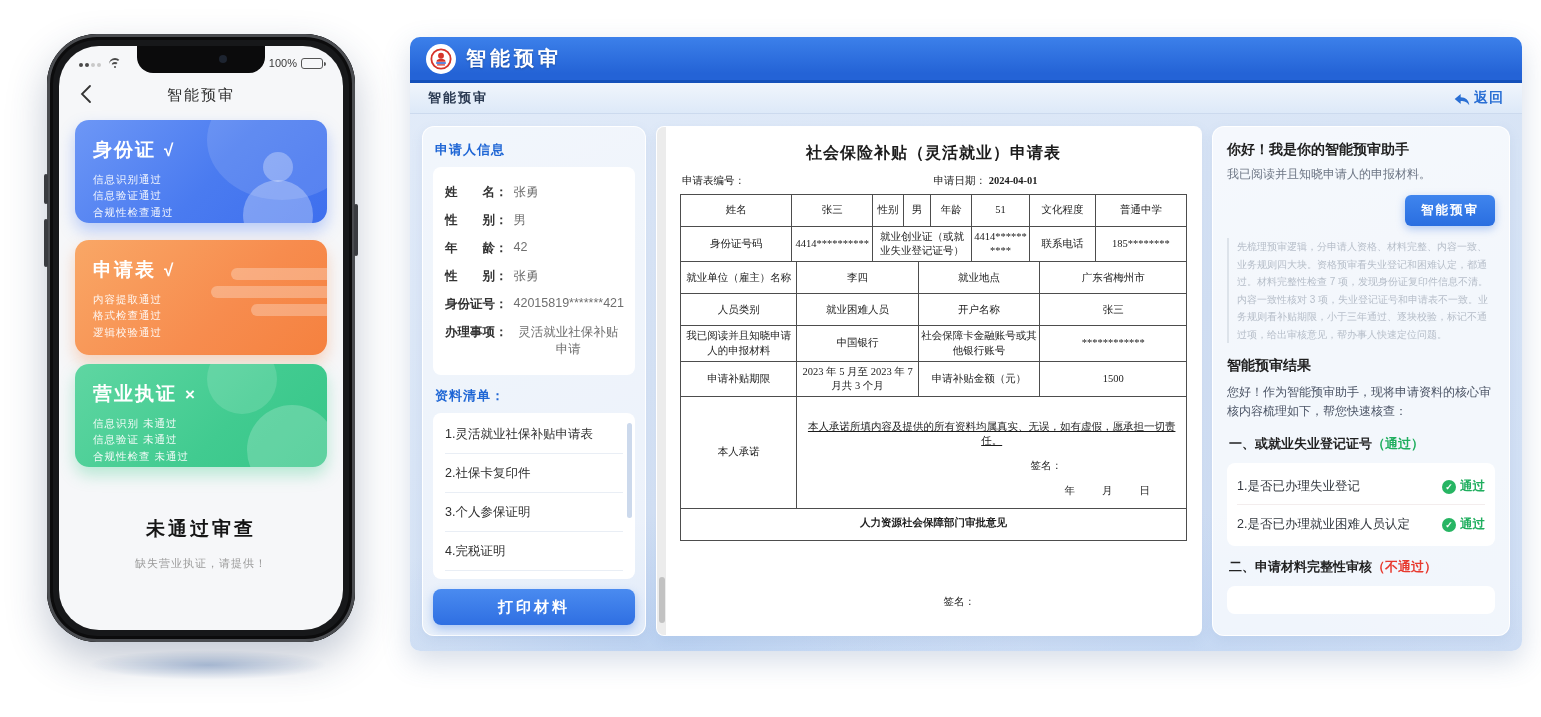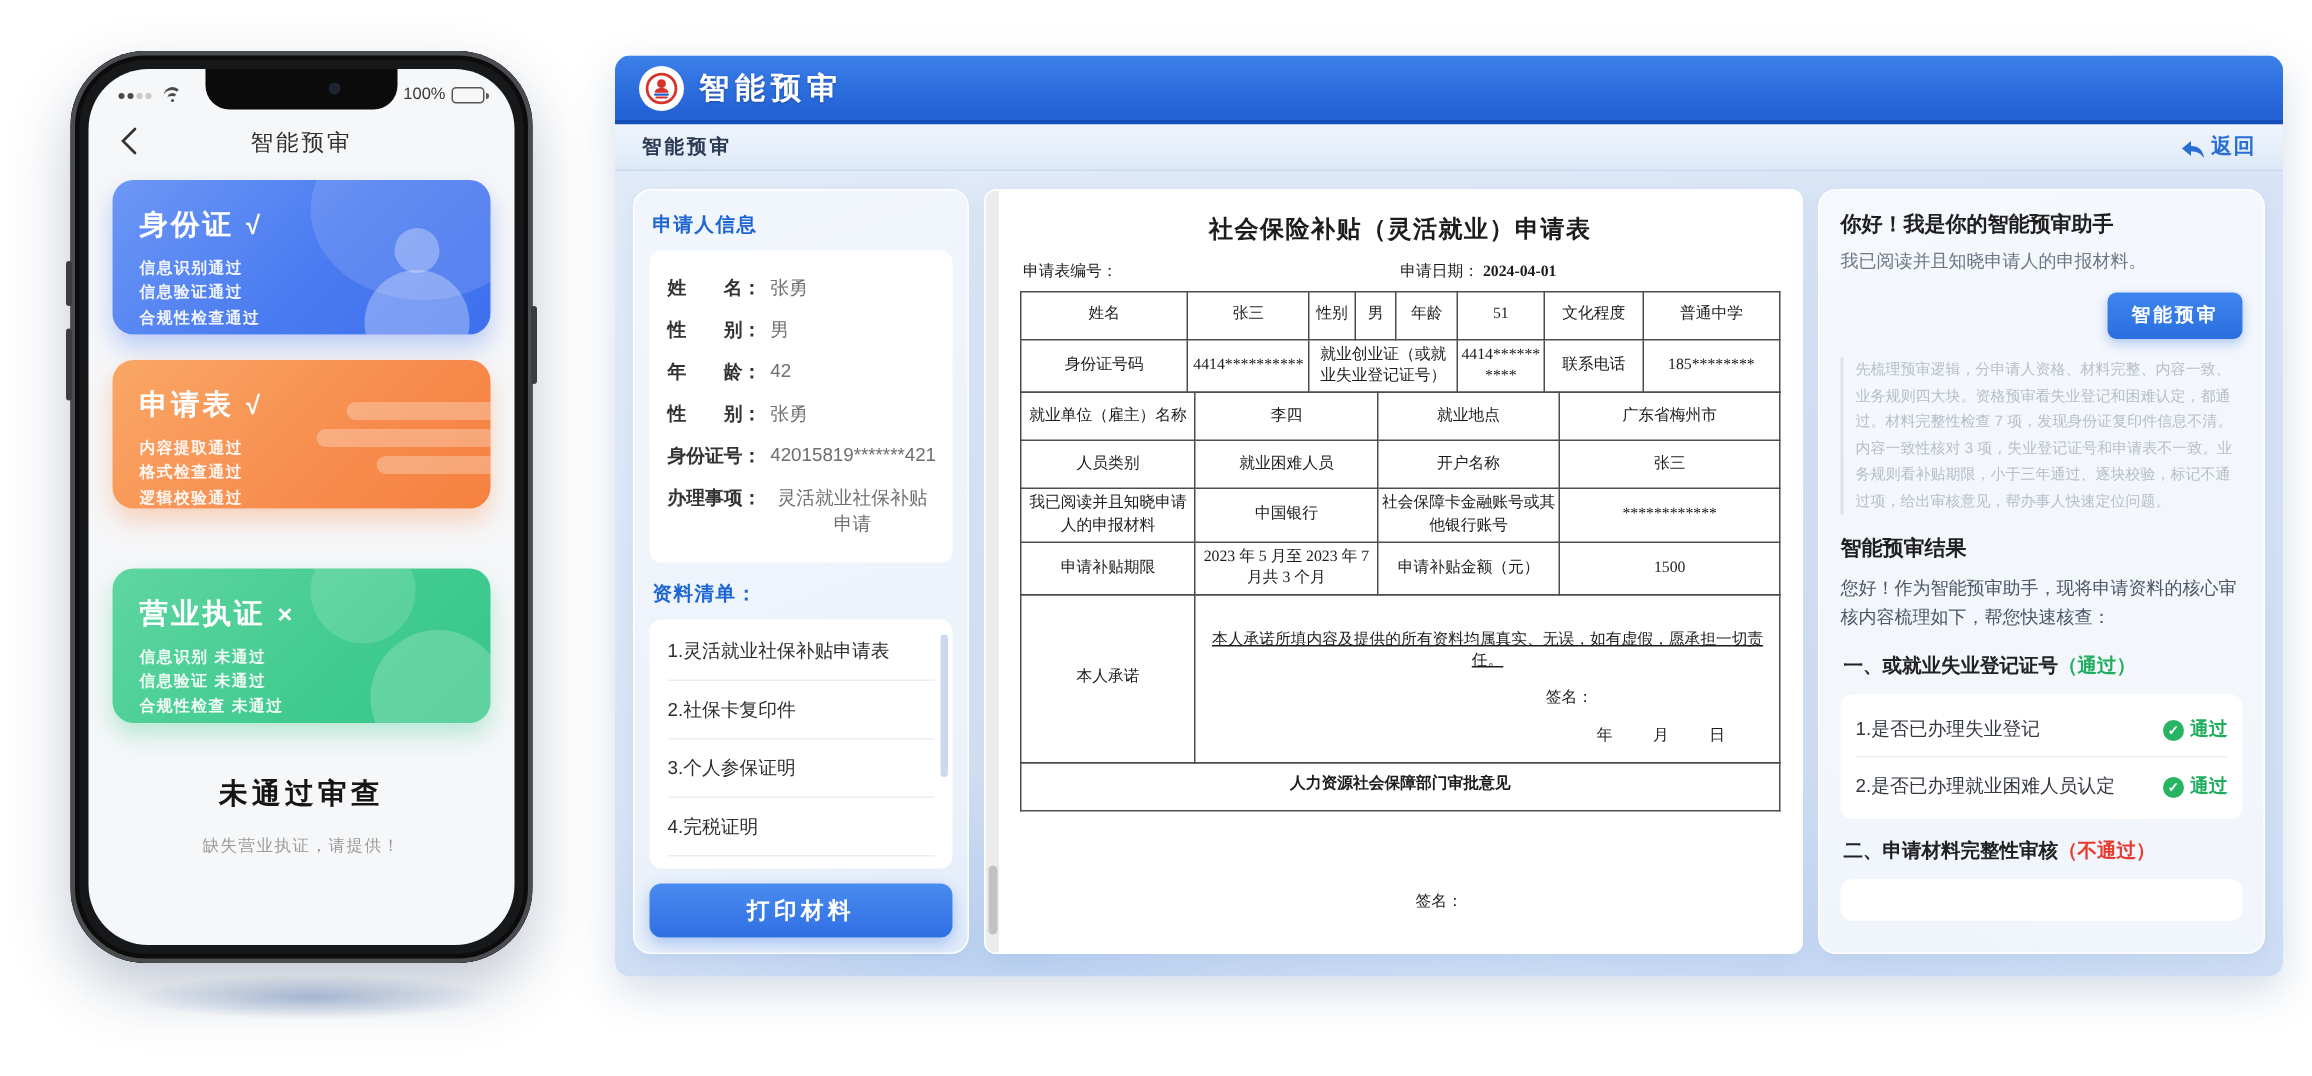--- a/index.html
+++ b/index.html
@@ -30,25 +30,25 @@
   .batt { display:flex; align-items:center; gap:4px; font-size:11px; color:#3a3a3a; }
   .batt-shell { width:22px; height:11px; border:1px solid #555; border-radius:3px; position:relative; padding:1px; }
   .batt-shell::after { content:""; position:absolute; right:-4px; top:3px; width:2px; height:4px; background:#555; border-radius:0 2px 2px 0; }
   .batt-fill { width:100%; height:100%; background:#2d2d2d; border-radius:1px; }
   .phone-nav { position:absolute; top:32px; left:0; right:0; height:34px; display:flex; align-items:center; justify-content:center; z-index:3; }
   .back-chevron { position:absolute; left:16px; top:4px; width:24px; height:24px; cursor:pointer; }
   .phone-title { font-size:15px; color:#2f2f2f; letter-spacing:2px; }
   .cards { position:absolute; top:74px; left:16px; right:16px; }
   .mcard { position:relative; border-radius:14px; padding:17px 18px 15px; margin-bottom:17px; overflow:hidden; color:#fff; }
   .mcard-blue { height:103px; background:linear-gradient(135deg,#6d97f6 0%, #4a7bf0 55%, #3e6fee 100%); box-shadow:0 8px 16px rgba(74,123,240,.35); }
-  .mcard-orange { height:99px; background:linear-gradient(135deg,#f9a766 0%, #f78c4e 60%, #f5813f 100%); box-shadow:0 8px 16px rgba(247,140,78,.35); margin-bottom:40px;}
+  .mcard-orange { height:115px; background:linear-gradient(135deg,#f9a766 0%, #f78c4e 60%, #f5813f 100%); box-shadow:0 8px 16px rgba(247,140,78,.35); margin-bottom:9px;}
   .mcard-green { height:103px; background:linear-gradient(135deg,#5fd6a2 0%, #41cb90 60%, #36c688 100%); box-shadow:0 8px 16px rgba(65,203,144,.35); }
   .mcard-title { font-size:19px; font-weight:bold; letter-spacing:2px; margin-bottom:8px; }
   .mcard-mark { font-size:17px; font-weight:bold; margin-left:8px; }
-  .mcard-line { font-size:10.5px; line-height:1.55; opacity:.92; letter-spacing:1px;font-weight:bold; }
+  .mcard-line { font-size:10.5px; line-height:1.55; opacity:.92; letter-spacing:1px; }
   .deco { position:absolute; pointer-events:none; }
   .deco-head { right:34px; top:32px; width:30px; height:30px; border-radius:50%; background:rgba(255,255,255,.30); }
   .deco-body { right:14px; top:60px; width:70px; height:70px; border-radius:50%; background:rgba(255,255,255,.30); }
   .deco-wave1 { right:-30px; top:-40px; width:150px; height:120px; border-radius:50%; background:rgba(255,255,255,.12); }
   .bar { position:absolute; right:-14px; height:12px; border-radius:8px; background:rgba(255,255,255,.28); }
   .bar1 { top:28px; width:110px; } .bar2 { top:46px; width:130px; } .bar3 { top:64px; width:90px; }
   .blob1 { right:-10px; bottom:-28px; width:90px; height:90px; border-radius:50%; background:rgba(255,255,255,.20); }
   .blob2 { right:50px; top:-20px; width:70px; height:70px; border-radius:50%; background:rgba(255,255,255,.14); }
   .verdict { position:absolute; top:470px; left:0; right:0; text-align:center; }
   .verdict-title { font-size:19px; font-weight:bold; color:#151515; letter-spacing:3px; }

